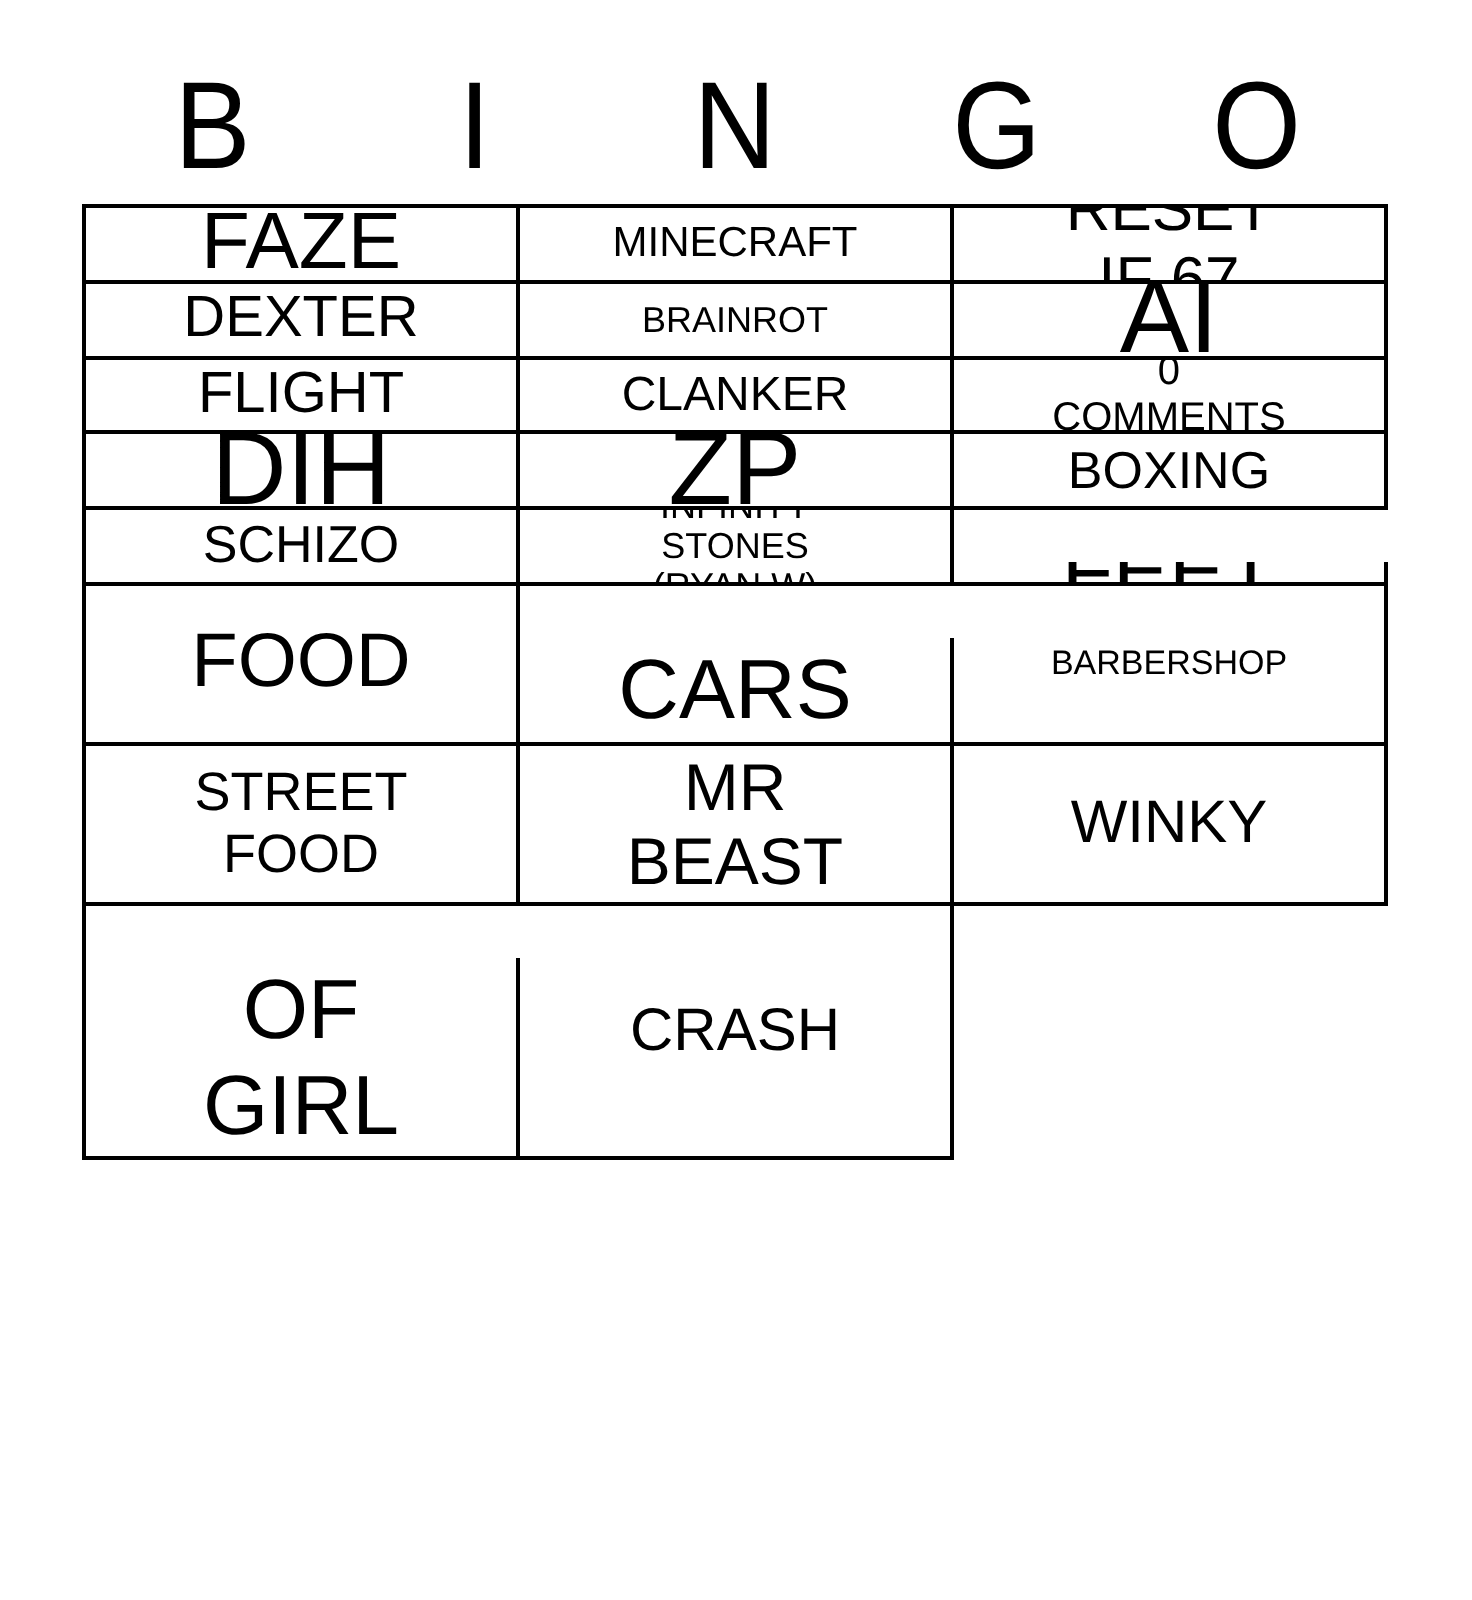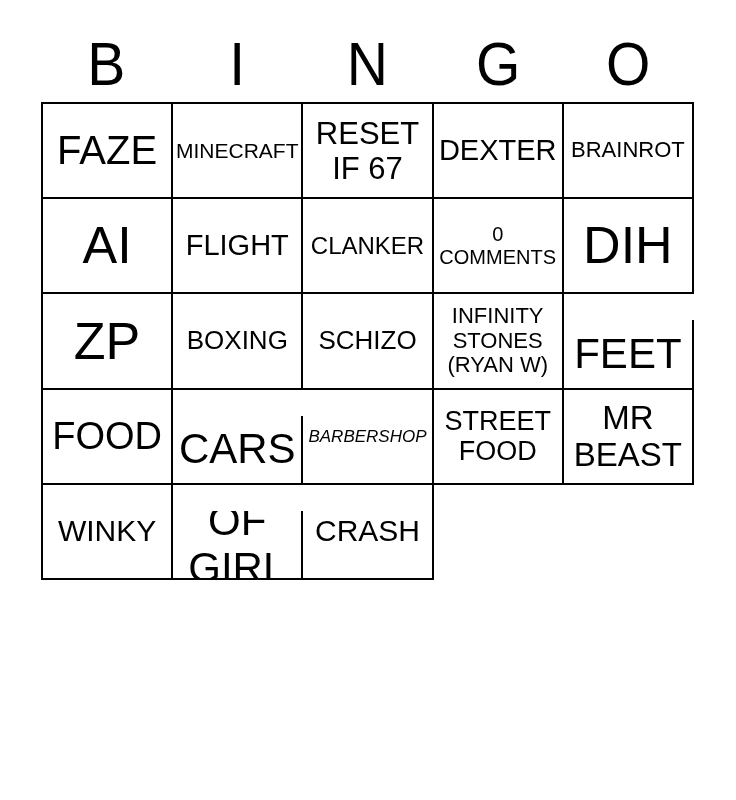--- a/index.html
+++ b/index.html
@@ -34,21 +34,21 @@
     transform: scaleX(0.92);
   }
   .grid {
     position: absolute;
     left: 41px;
     top: 102px;
     width: 653px;
     height: 478px;
     box-sizing: border-box;
     display: grid;
-    grid-template-columns: repeat(5, 1fr);
+    grid-template-columns: repeat(3, 1fr);
     grid-template-rows: repeat(5, 1fr);
     border-top: 2px solid #000000;
     border-left: 2px solid #000000;
     background: #ffffff;
   }
   .cell {
     box-sizing: border-box;
     border-right: 2px solid #000000;
     border-bottom: 2px solid #000000;
     display: flex;
@@ -57,24 +57,24 @@
     text-align: center;
     padding: 2px;
     overflow: hidden;
     background: #ffffff;
     cursor: pointer;
   }
   .cell span {
     white-space: pre-line;
     line-height: 1.13;
   }
-  .fs17 { font-size: 17px; font-style: italic; }
+  .fs17 { font-size: 17px; }
   .fs20 { font-size: 20px; }
   .fs21 { font-size: 21px; }
-  .fs22 { font-size: 22px; }
+  .fs22 { font-size: 18px; }
   .fs24 { font-size: 24px; }
   .fs26 { font-size: 26px; }
   .fs27 { font-size: 27px; }
   .fs29 { font-size: 29px; }
   .fs30 { font-size: 30px; }
   .fs31 { font-size: 31px; }
   .fs33 { font-size: 33px; }
   .fs38 { font-size: 38px; }
   .fs40 { font-size: 40px; }
   .fs42 { font-size: 42px; margin-top: 26px; }

